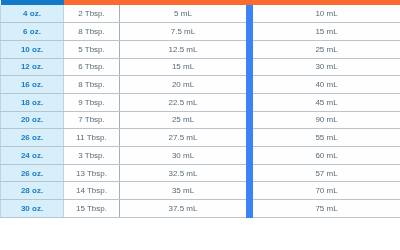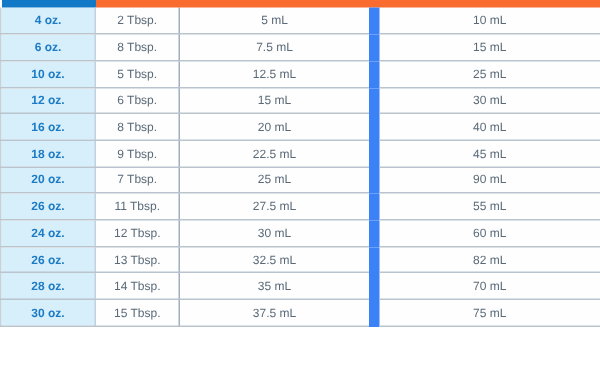--- a/index.html
+++ b/index.html
@@ -158,29 +158,29 @@
           <td class="col-ml2">90 mL</td>
         </tr>
         <tr>
           <td class="col-oz">26 oz.</td>
           <td class="col-tbsp">11 Tbsp.</td>
           <td class="col-ml1">27.5 mL</td>
           <td class="col-ml2">55 mL</td>
         </tr>
         <tr>
           <td class="col-oz">24 oz.</td>
-          <td class="col-tbsp">12 Tbsp.</td>
+          <td class="col-tbsp">3 Tbsp.</td>
           <td class="col-ml1">30 mL</td>
           <td class="col-ml2">60 mL</td>
         </tr>
         <tr>
           <td class="col-oz">26 oz.</td>
           <td class="col-tbsp">13 Tbsp.</td>
           <td class="col-ml1">32.5 mL</td>
-          <td class="col-ml2">82 mL</td>
+          <td class="col-ml2">57 mL</td>
         </tr>
         <tr>
           <td class="col-oz">28 oz.</td>
           <td class="col-tbsp">14 Tbsp.</td>
           <td class="col-ml1">35 mL</td>
           <td class="col-ml2">70 mL</td>
         </tr>
         <tr>
           <td class="col-oz">30 oz.</td>
           <td class="col-tbsp">15 Tbsp.</td>

